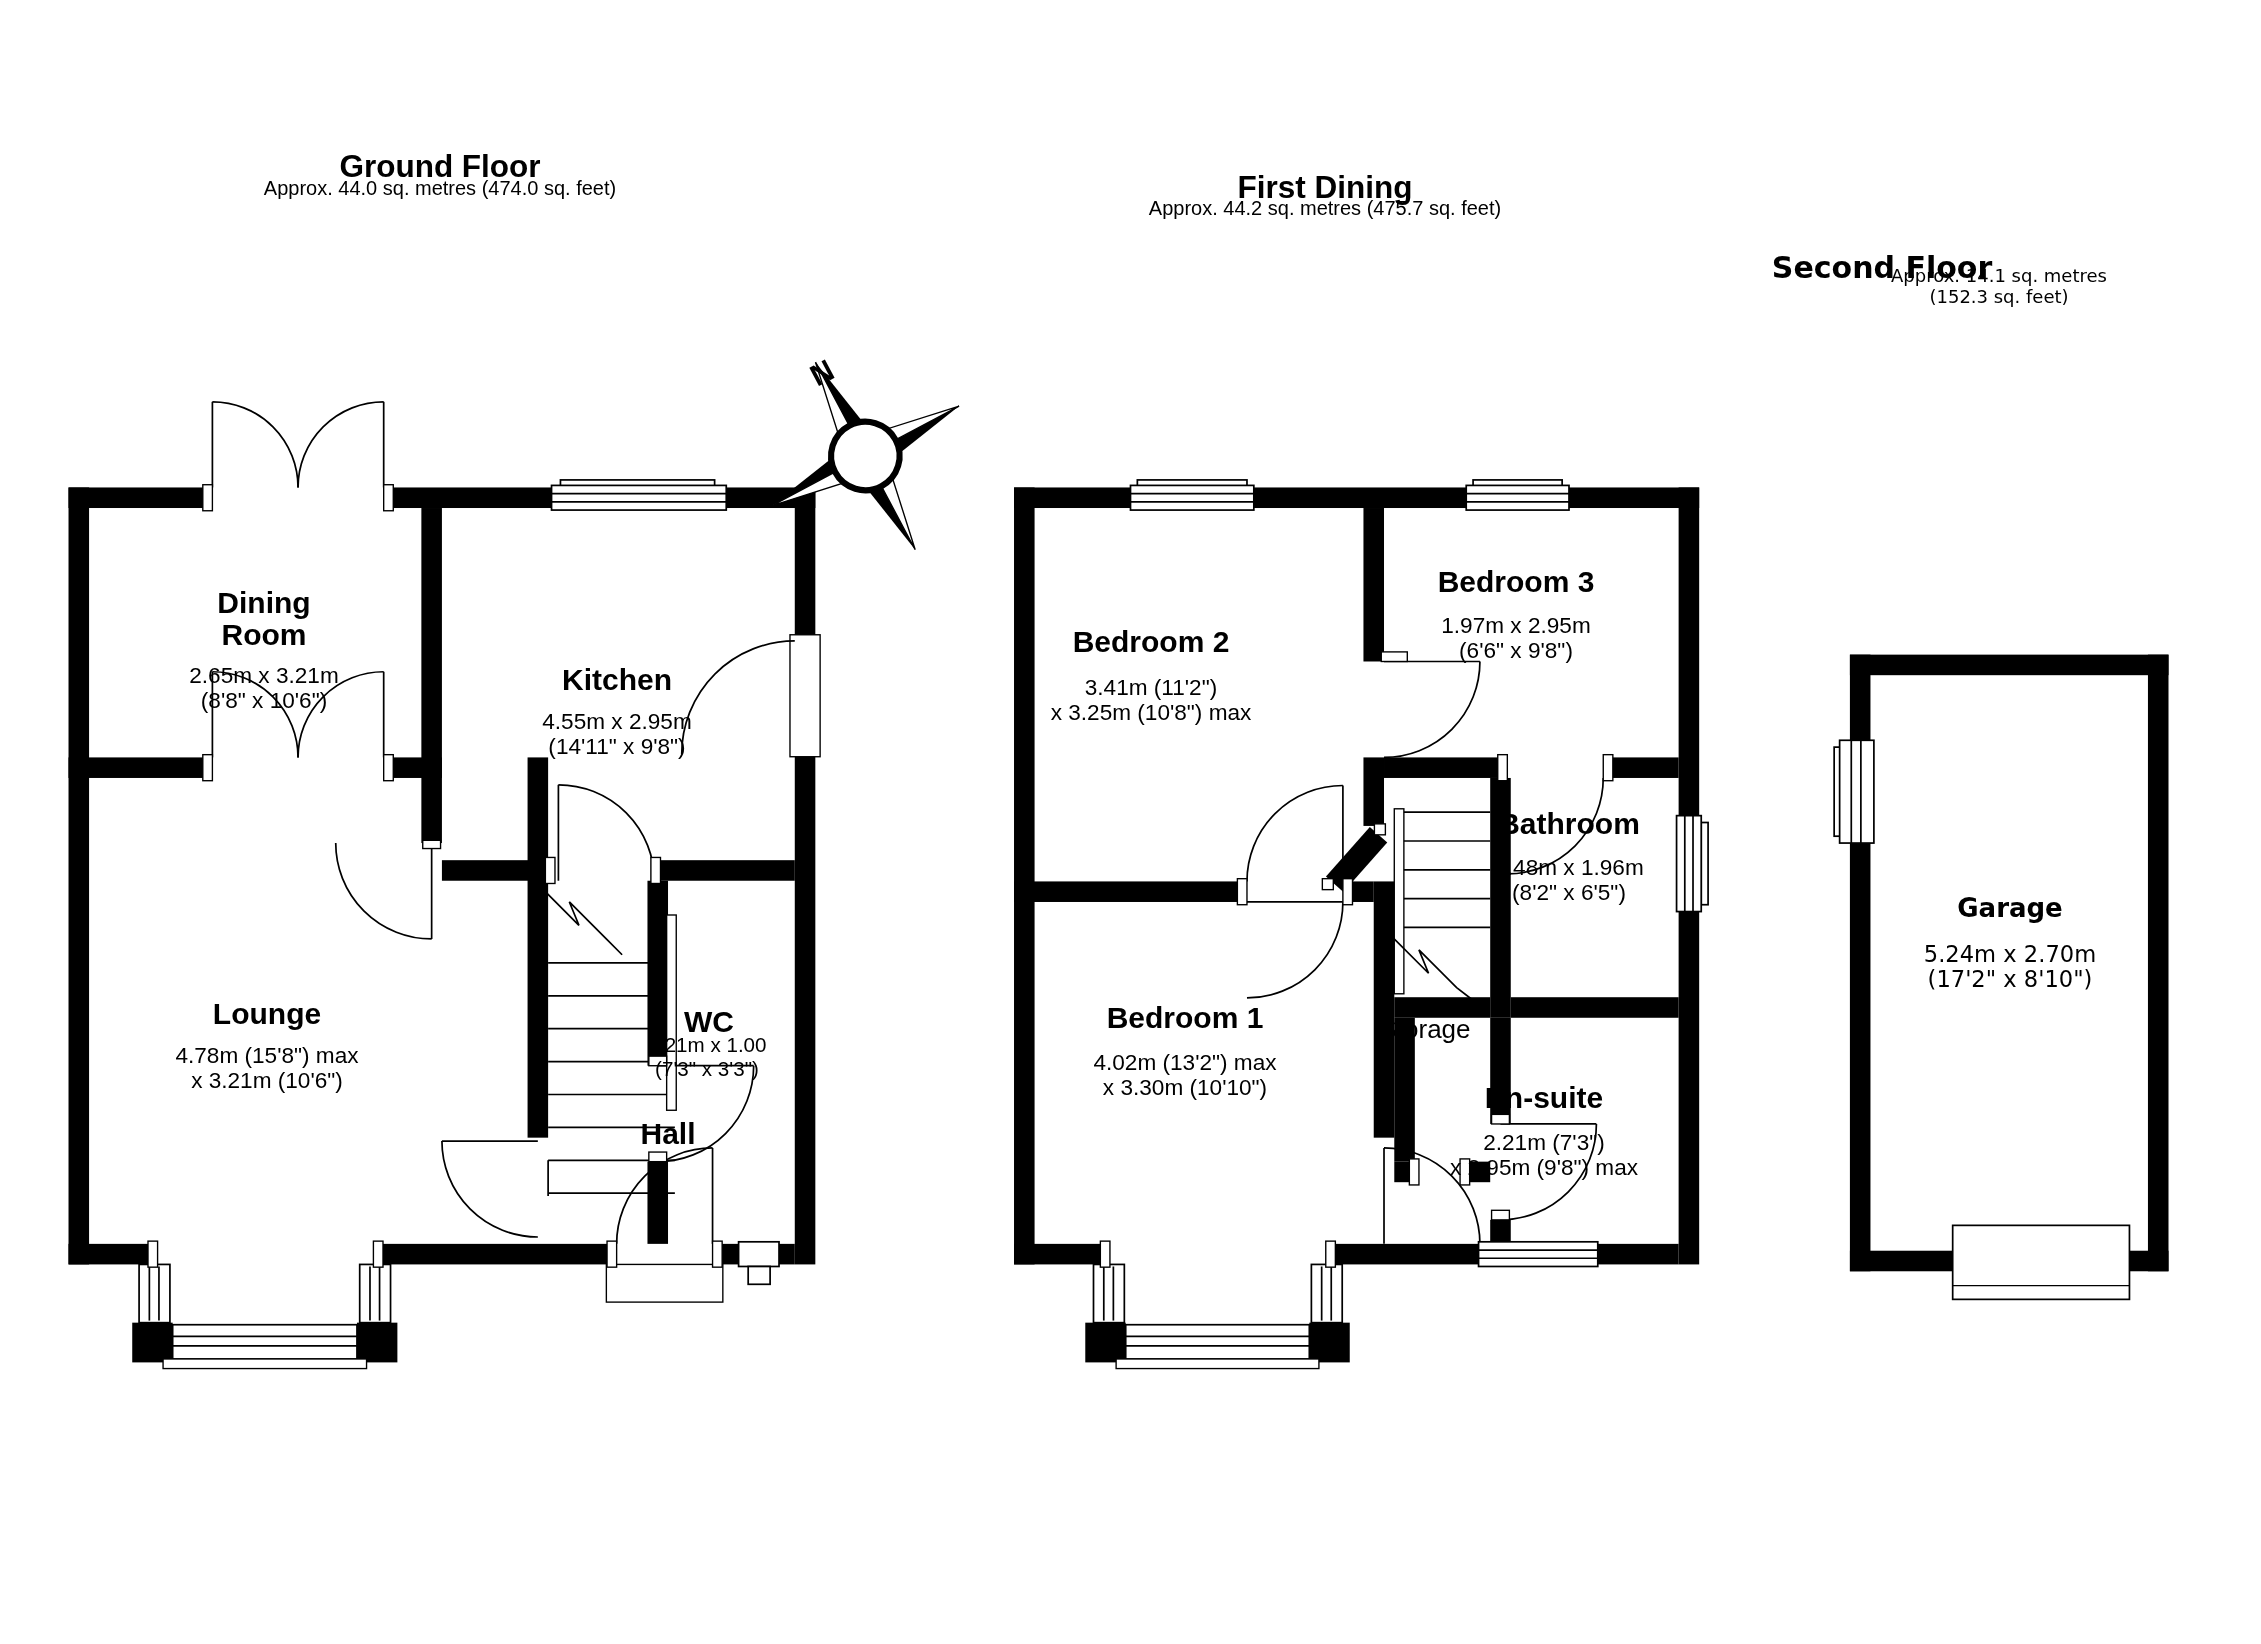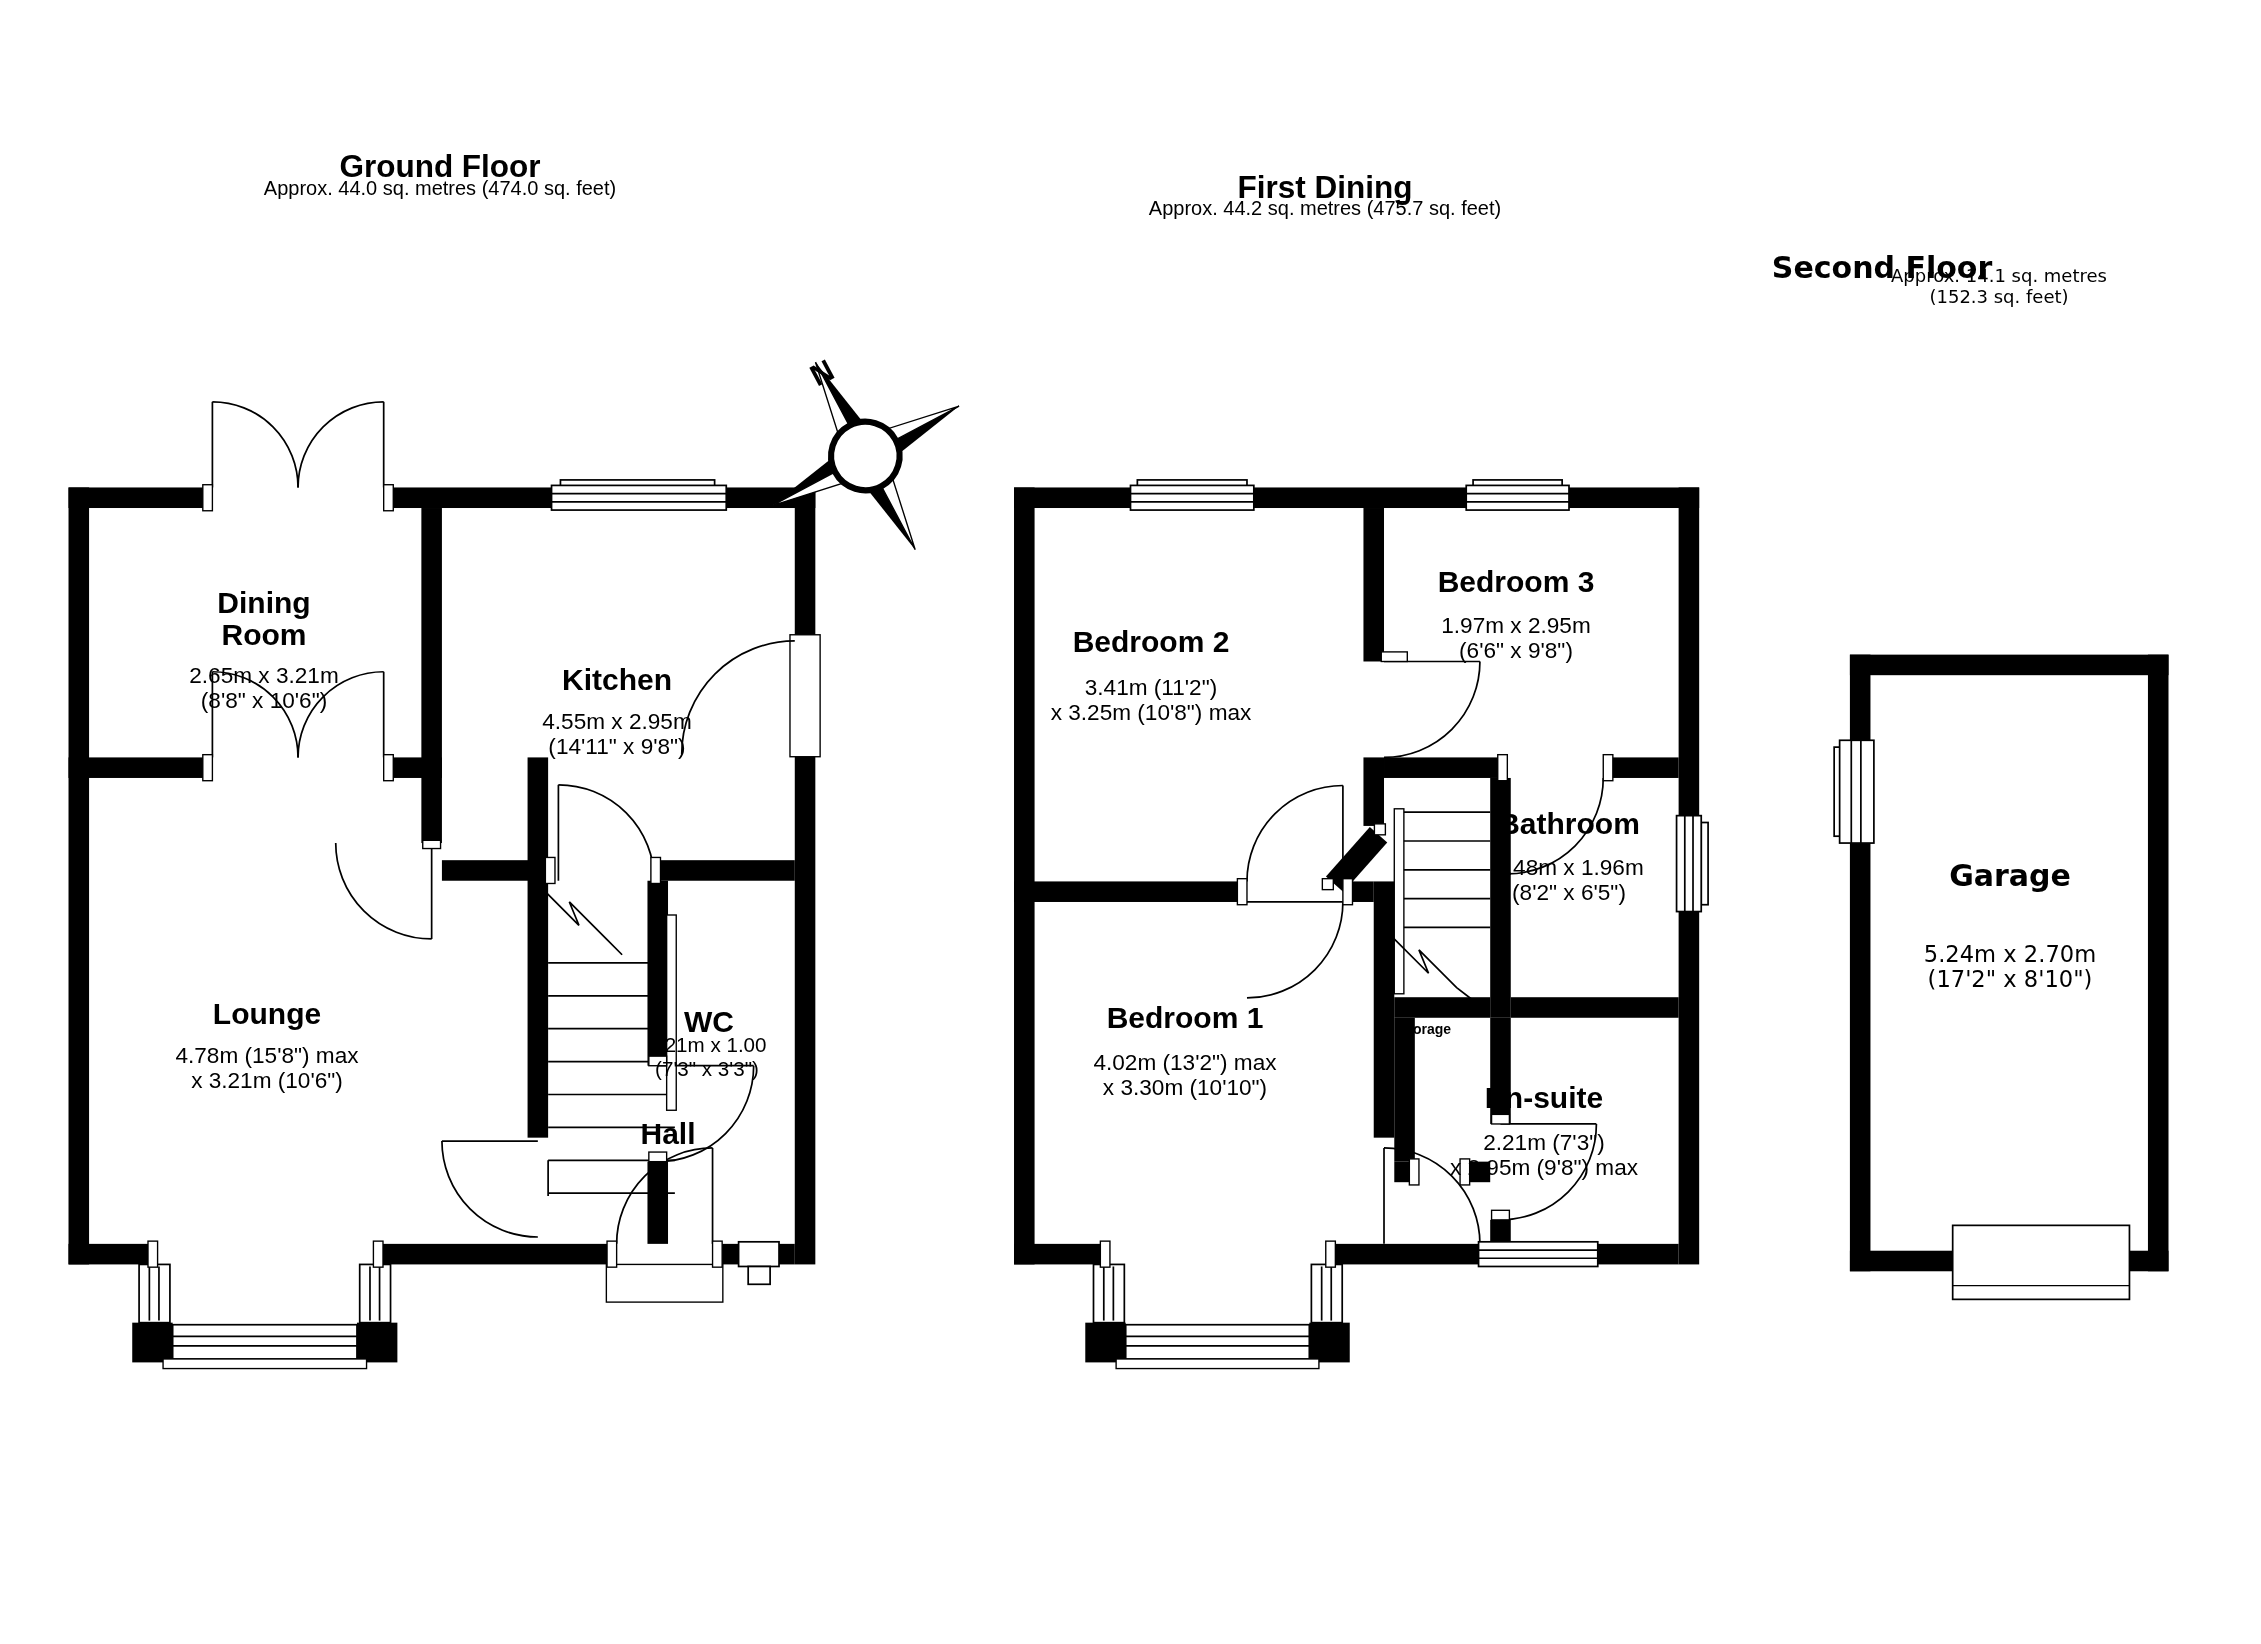--- a/index.html
+++ b/index.html
@@ -7,21 +7,21 @@
         font-family:"Liberation Sans",sans-serif;color:#000;}
   svg{position:absolute;left:0;top:0;}
   .lbl{position:absolute;transform:translate(-50%,-50%);white-space:pre-line;text-align:center;}
   .floor-title{font-size:31.5px;font-weight:bold;}
   .floor-area{font-size:20px;}
   .df{font-family:"DejaVu Sans",sans-serif;}
   .sf-title{font-size:30px;font-weight:bold;}
   .sf-area{font-size:18px;}
   .room-name{font-size:30px;font-weight:bold;line-height:1.06;}
   .room-dims{font-size:22.6px;line-height:1.12;margin-top:16px;}
-  .room-name-sm{font-size:14px;font-weight:bold;}
+  .room-name-sm{font-size:26px;font-weight:normal;}
   .wc-dims{font-size:20.6px;line-height:1.15;}
   .footer-text{font-size:30px;}
   .north{font-size:30px;font-weight:bold;transform:translate(-50%,-50%) rotate(-28deg);}
 </style>
 </head>
 <body>
 
 <div id="page">
 
 <svg width="2261" height="1645" viewBox="0 0 3300 2400">
@@ -310,21 +310,21 @@
 
 <div class="lbl room-name-sm" style="left:1425px;top:1029px">Storage</div>
 
 <div class="lbl room-name" style="left:1544px;top:1098px">En-suite</div>
 <div class="lbl room-dims" style="left:1544px;top:1139px">2.21m (7'3")
 x 2.95m (9'8") max</div>
 
 <div class="lbl sf-title df" style="left:1882px;top:267px">Second Floor</div>
 <div class="lbl sf-area df" style="left:1999px;top:286px">Approx. 14.1 sq. metres (152.3 sq. feet)</div>
 
-<div class="lbl room-name df" style="left:2010px;top:876px;font-size:30px">Garage</div>
+<div class="lbl room-name df" style="left:2010px;top:909px;font-size:26px">Garage</div>
 <div class="lbl room-dims df" style="left:2010px;top:951px">5.24m x 2.70m
 (17'2" x 8'10")</div>
 
 <div class="lbl north" style="left:822px;top:373px">N</div>
 
 
 </div>
 
 
 </body></html>

